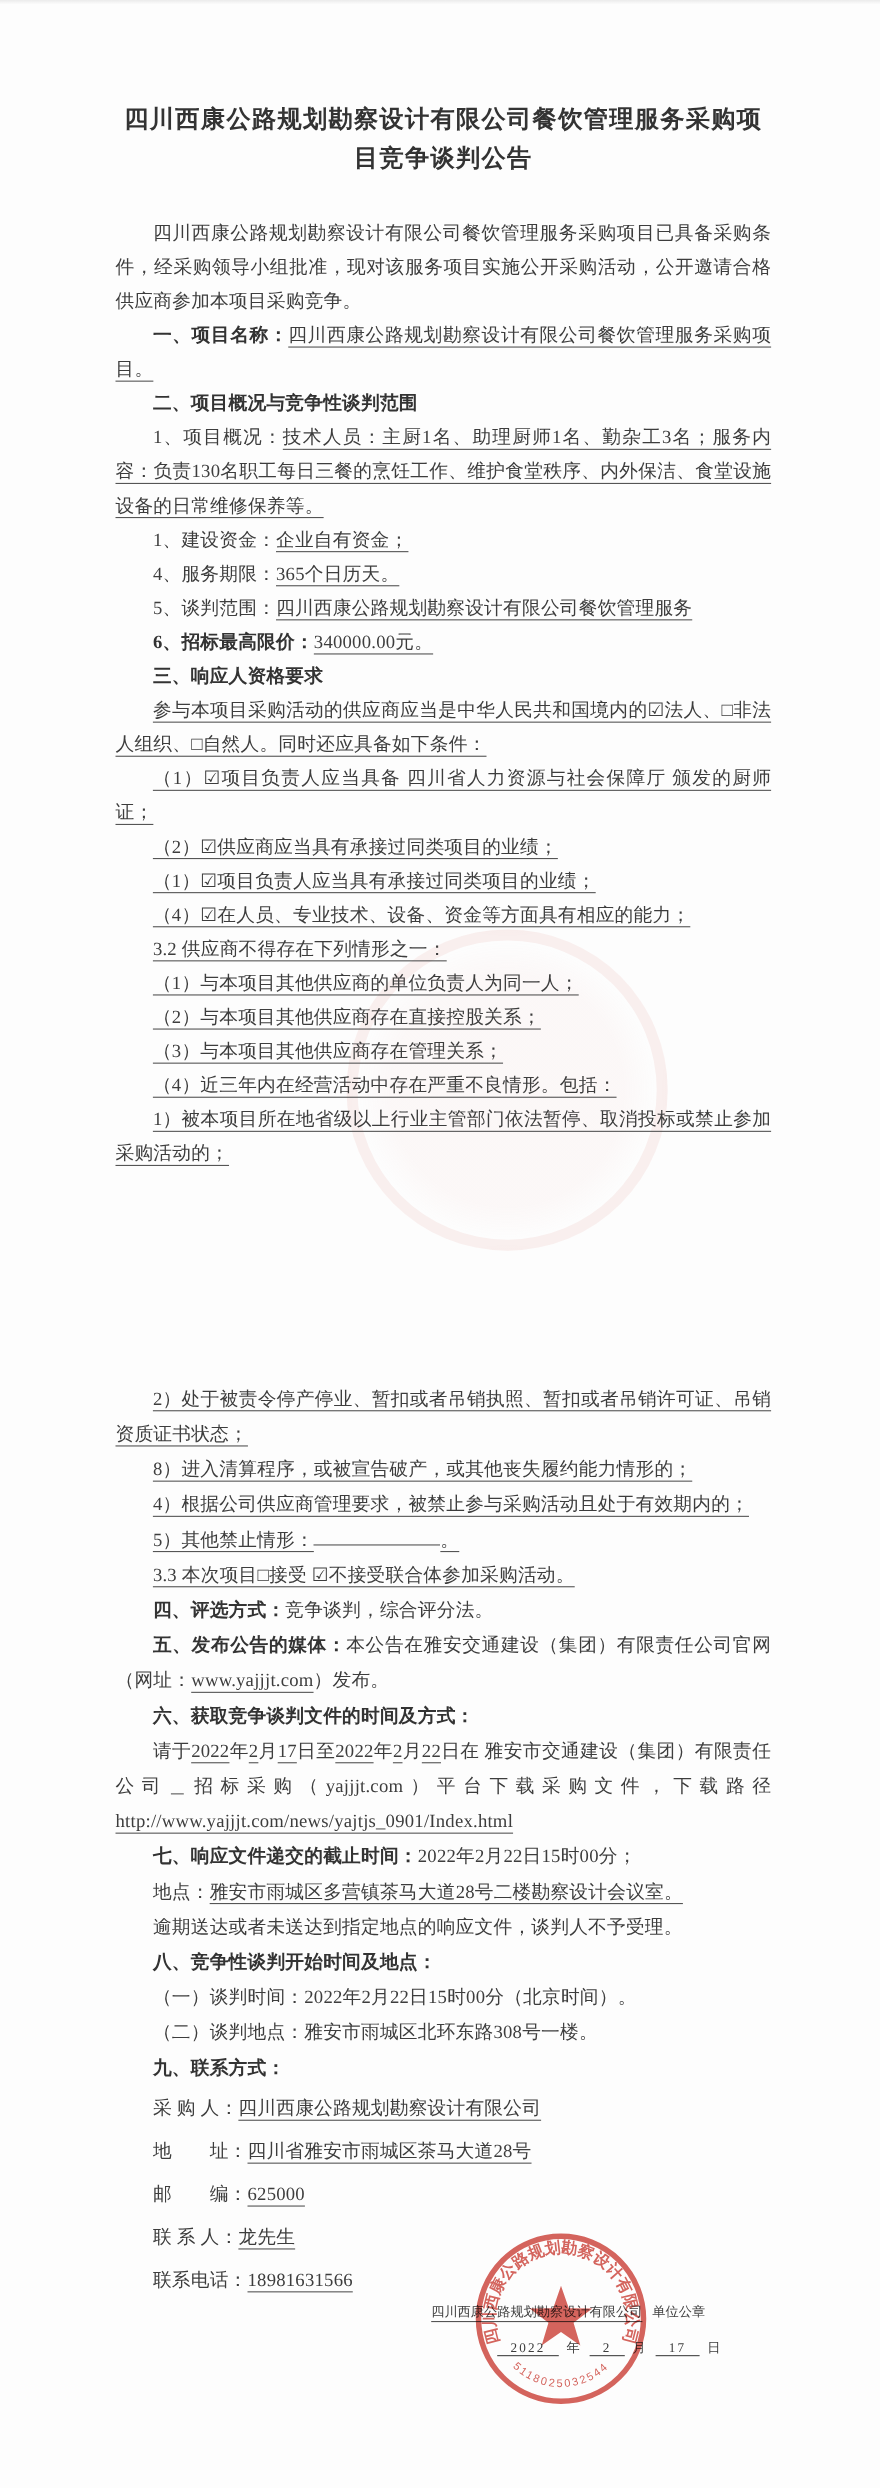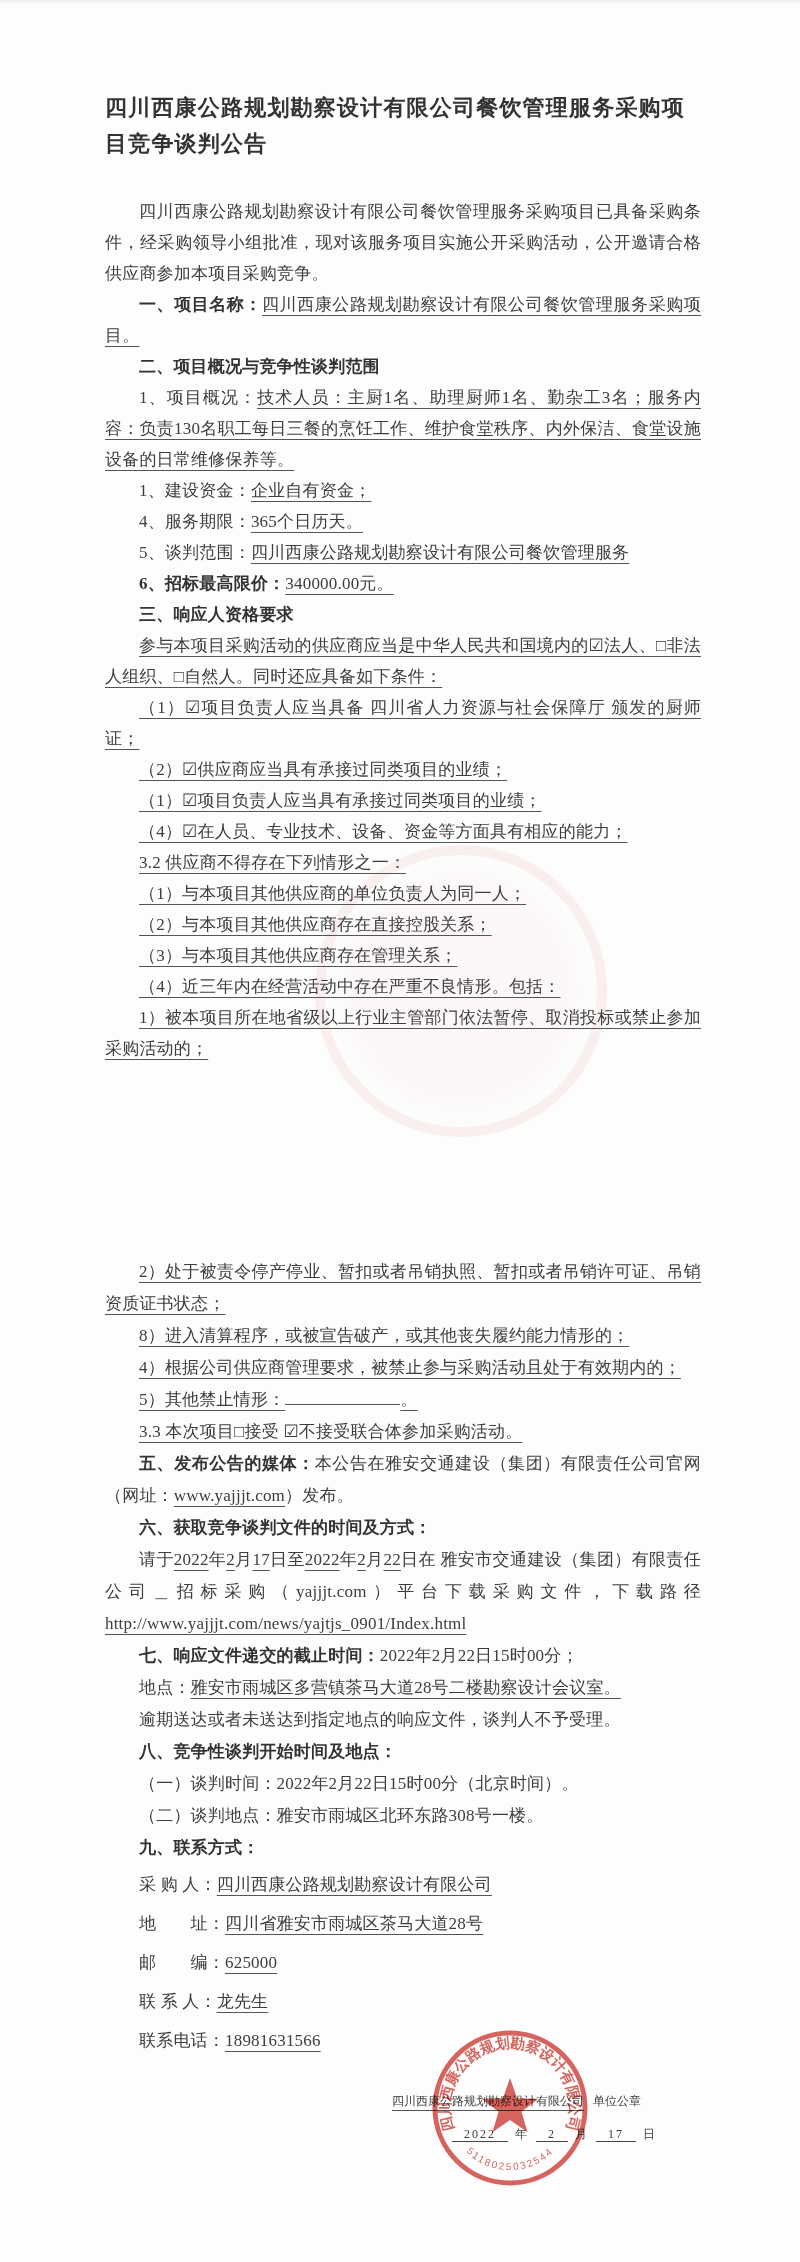--- a/index.html
+++ b/index.html
@@ -11,21 +11,21 @@
     position:relative;
     overflow:hidden;
   }
   .page{position:absolute;inset:0;}
   .scan-top{position:absolute;top:0;left:0;width:100%;height:4px;
     background:linear-gradient(#ebebeb,rgba(255,255,255,0));}
   .content{position:absolute;left:105px;top:0;width:596px;}
   .title{
     margin:90px 0 0 0;
     font-size:22px;font-weight:700;letter-spacing:1.2px;
-    line-height:36px;color:#333;
+    line-height:36px;text-align:center;color:#333;
   }
   .line{
     margin:0;font-size:17px;line-height:31px;
     text-indent:2em;text-align:justify;letter-spacing:.2px;
   }
   .pg2 .line{line-height:32px;}
   .intro{margin-top:34px;}
   .b{font-weight:700;color:#333;}
   .u{text-decoration:underline;text-underline-offset:5px;
      text-decoration-thickness:1px;text-decoration-color:#555;}
@@ -86,20 +86,21 @@
 
     <div class="page-gap"></div>
 
     <div class="pg2">
       <p class="line"><span class="u">2）处于被责令停产停业、暂扣或者吊销执照、暂扣或者吊销许可证、吊销资质证书状态；</span></p>
       <p class="line"><span class="u">8）进入清算程序，或被宣告破产，或其他丧失履约能力情形的；</span></p>
       <p class="line"><span class="u">4）根据公司供应商管理要求，被禁止参与采购活动且处于有效期内的；</span></p>
       <p class="line"><span class="u">5）其他禁止情形：</span><span class="blank-fill"></span><span class="u">。</span></p>
       <p class="line"><span class="u">3.3 本次项目□接受 ☑不接受联合体参加采购活动。</span></p>
 
+      <p class="line"><span class="b">四、评选方式：</span><span>竞争谈判，综合评分法。</span></p>
 
       <p class="line"><span class="b">五、发布公告的媒体：</span><span>本公告在雅安交通建设（集团）有限责任公司官网（网址：</span><span class="u">www.yajjjt.com</span><span>）发布。</span></p>
 
       <p class="line"><span class="b">六、获取竞争谈判文件的时间及方式：</span></p>
       <p class="line"><span>请于</span><span class="u">2022</span><span>年</span><span class="u">2</span><span>月</span><span class="u">17</span><span>日至</span><span class="u">2022</span><span>年</span><span class="u">2</span><span>月</span><span class="u">22</span><span>日在 雅安市交通建设（集团）有限责任公司＿招标采购（yajjjt.com）平台下载采购文件，下载路径</span><span class="u">http://www.yajjjt.com/news/yajtjs_0901/Index.html</span></p>
 
       <p class="line"><span class="b">七、响应文件递交的截止时间：</span><span>2022年2月22日15时00分；</span></p>
       <p class="line"><span>地点：</span><span class="u">雅安市雨城区多营镇茶马大道28号二楼勘察设计会议室。</span></p>
       <p class="line">逾期送达或者未送达到指定地点的响应文件，谈判人不予受理。</p>
 

